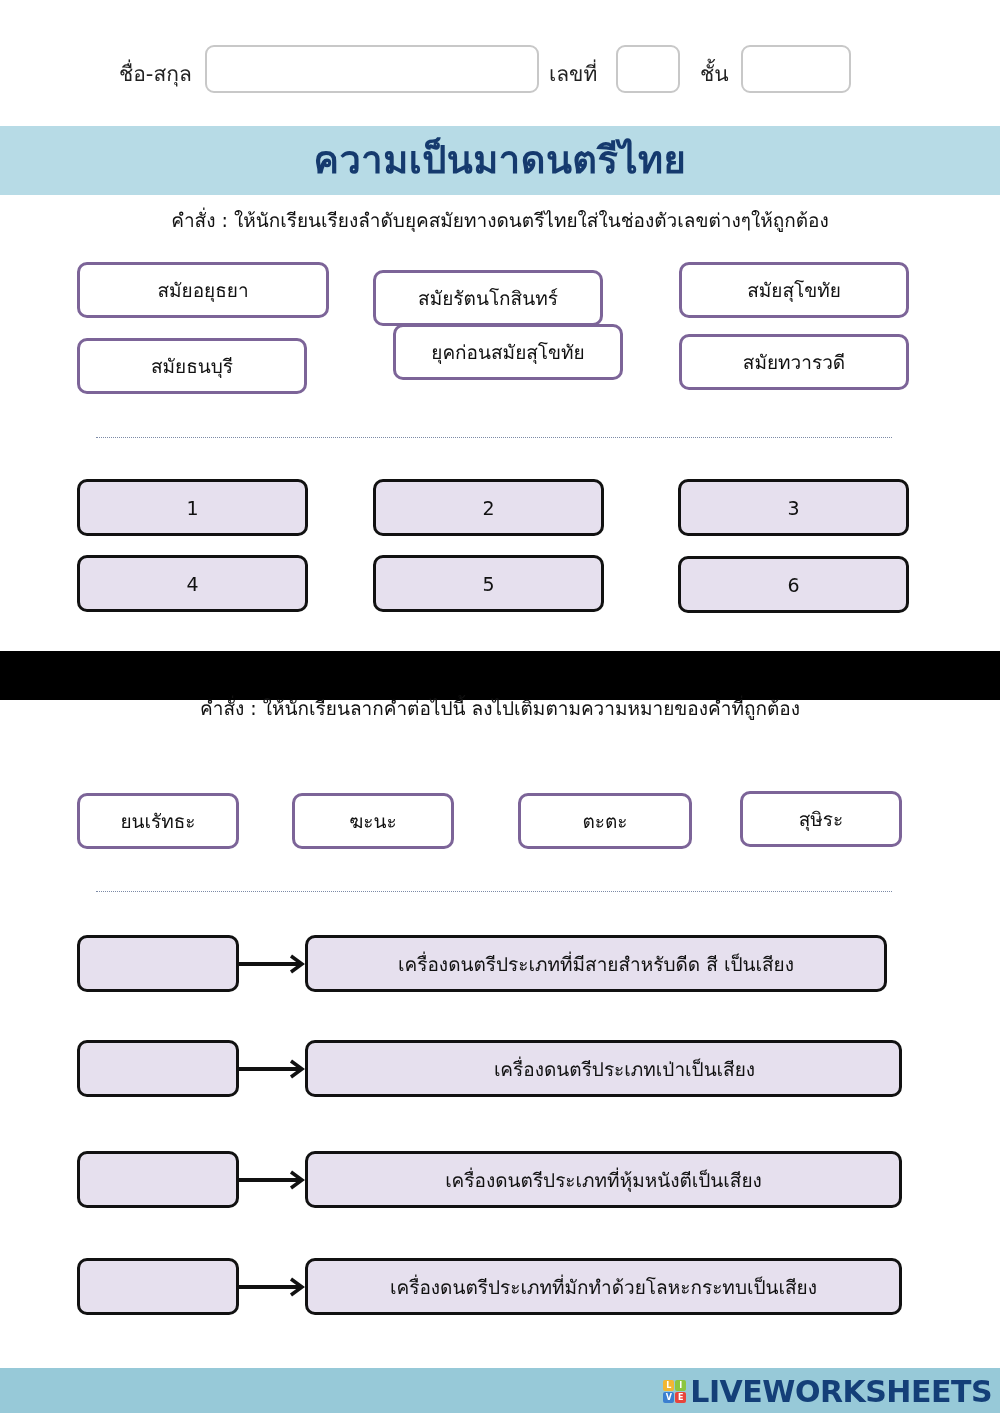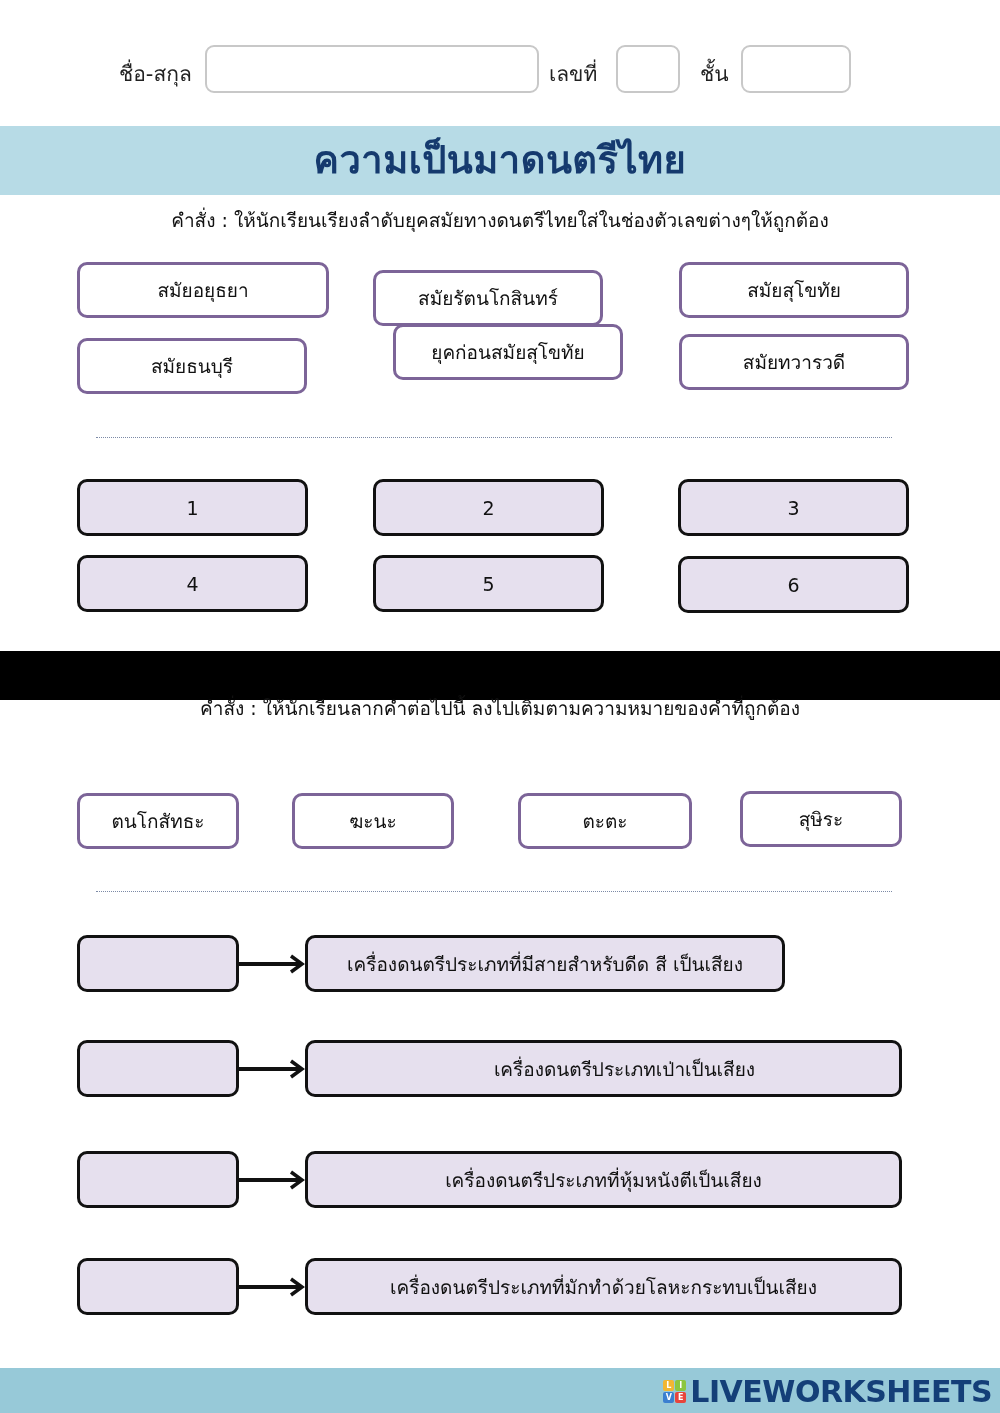--- a/index.html
+++ b/index.html
@@ -82,35 +82,35 @@
 <div class="abs drop-box" style="left:373px; top:479px; width:231px; height:57px;">2</div>
 <div class="abs drop-box" style="left:678px; top:479px; width:231px; height:57px;">3</div>
 <div class="abs drop-box" style="left:77px; top:555px; width:231px; height:57px;">4</div>
 <div class="abs drop-box" style="left:373px; top:555px; width:231px; height:57px;">5</div>
 <div class="abs drop-box" style="left:678px; top:556px; width:231px; height:57px;">6</div>
 
 <div class="abs black-band"></div>
 
 <div class="abs instruction" style="top:693px;">คำสั่ง : ให้นักเรียนลากคำต่อไปนี้ ลงไปเติมตามความหมายของคำที่ถูกต้อง</div>
 
-<div class="abs word-box" style="left:77px; top:793px; width:162px; height:56px;">ตนโกสัทธะ</div>
+<div class="abs word-box" style="left:77px; top:793px; width:162px; height:56px;">ยนเรัทธะ</div>
 <div class="abs word-box" style="left:292px; top:793px; width:162px; height:56px;">ฆะนะ</div>
 <div class="abs word-box" style="left:518px; top:793px; width:174px; height:56px;">ตะตะ</div>
 <div class="abs word-box" style="left:740px; top:791px; width:162px; height:56px;">สุษิระ</div>
 
 <div class="abs dotted-line" style="top:891px;"></div>
 
 <div class="abs drop-box" style="left:77px; top:935px; width:162px; height:57px;"></div>
 <div class="abs arrow" style="left:239px; top:954px; width:66px;">
   <div class="arrow-line" style="width:62px;"></div>
   <svg class="abs" style="left:50px; top:0;" width="16" height="20" viewBox="0 0 16 20">
       <polyline points="2,2 13,10 2,18" fill="none" stroke="#111" stroke-width="3.5"></polyline>
     </svg>
 </div>
-<div class="abs drop-box" style="left:305px; top:935px; width:480px; height:57px;">เครื่องดนตรีประเภทที่มีสายสำหรับดีด สี เป็นเสียง</div>
+<div class="abs drop-box" style="left:305px; top:935px; width:582px; height:57px;">เครื่องดนตรีประเภทที่มีสายสำหรับดีด สี เป็นเสียง</div>
 
 <div class="abs drop-box" style="left:77px; top:1040px; width:162px; height:57px;"></div>
 <div class="abs arrow" style="left:239px; top:1059px; width:66px;">
   <div class="arrow-line" style="width:62px;"></div>
   <svg class="abs" style="left:50px; top:0;" width="16" height="20" viewBox="0 0 16 20">
       <polyline points="2,2 13,10 2,18" fill="none" stroke="#111" stroke-width="3.5"></polyline>
     </svg>
 </div>
 <div class="abs drop-box" style="left:305px; top:1040px; width:597px; height:57px;padding-left:42px;">เครื่องดนตรีประเภทเป่าเป็นเสียง</div>
 

